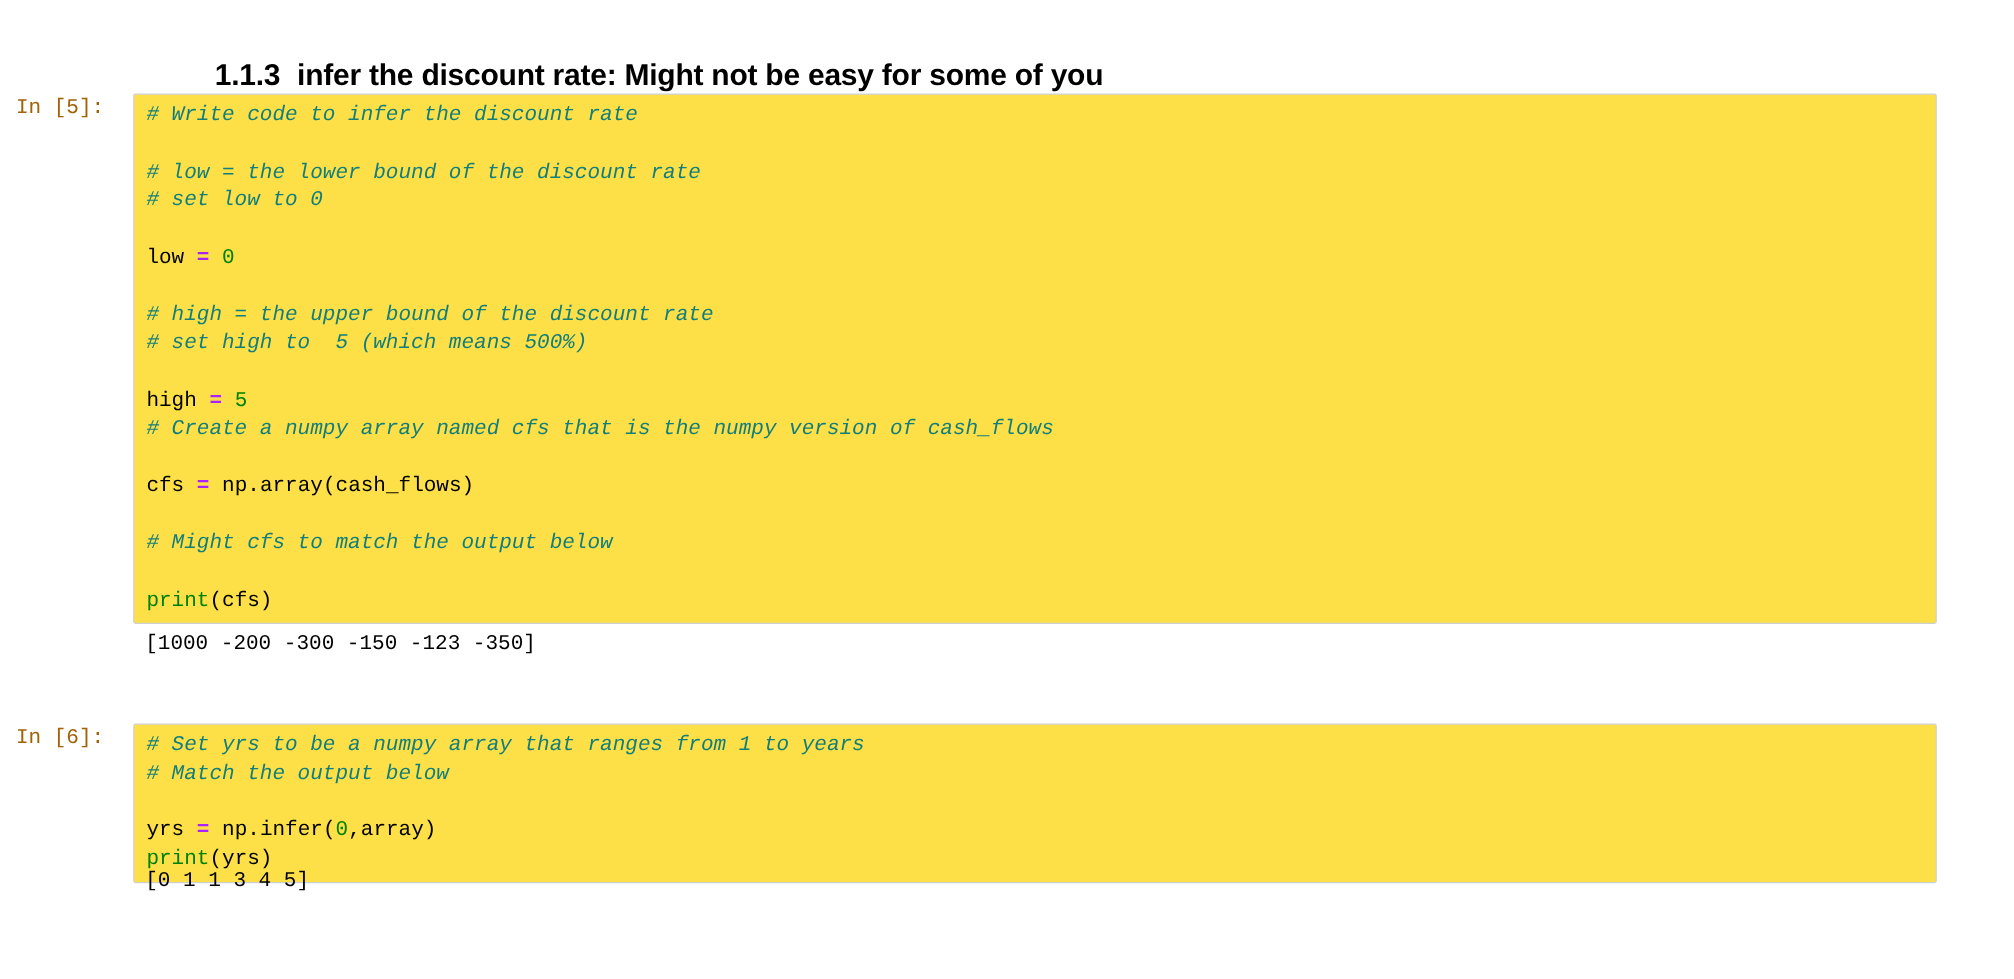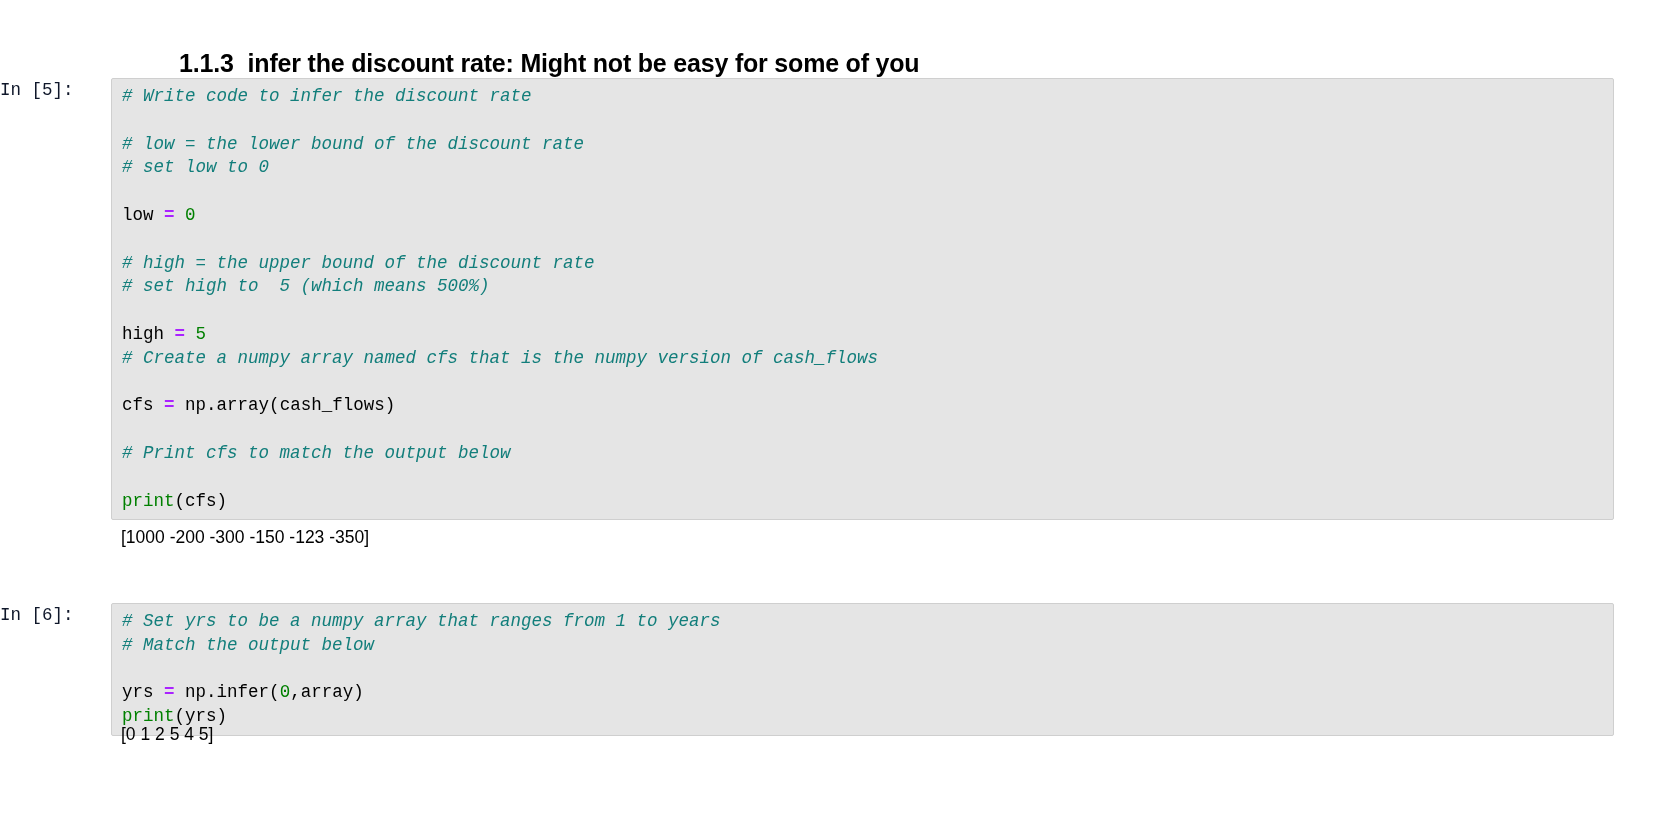--- a/index.html
+++ b/index.html
@@ -43,32 +43,32 @@
   
   .cell-row {
     position: absolute;
     left: 0;
     display: flex;
     align-items: flex-start;
   }
 
   .prompt {
     width: 100px;
-    text-align: left;
+    text-align: center;
     padding-right: 11px;
     font-family: "Liberation Mono", monospace;
     font-size: 17.5px;
     line-height: 24px;
-    color: #0f172a;
+    color: #a16207;
     white-space: pre;
     -webkit-font-smoothing: antialiased;
   }
 
   .input-area {
-    background: #e5e5e5;
+    background: #fde047;
     border: 1px solid #cfcfcf;
     border-radius: 2px;
     padding: 6px 8px 6px 10px;
     box-sizing: border-box;
   }
 
   pre.code {
     margin: 0;
     padding: 0;
     font-family: "Liberation Mono", monospace;
@@ -93,21 +93,21 @@
     display: flex;
     align-items: flex-start;
   }
   .output-prompt {
     width: 100px;
     padding-right: 11px;
   }
   pre.output-text {
     margin: 0;
     padding: 0 0 0 10px;
-    font-family: Liberation Sans, sans-serif;
+    font-family: Liberation Mono, monospace;
     font-size: 17.5px;
     line-height: 23.8px;
     color: #000000;
     white-space: pre;
     background: transparent;
   }
 </style>
 </head>
 <body>
 
@@ -128,21 +128,21 @@
 <span class="tok-plain">low</span> <span class="tok-op">=</span> <span class="tok-num">0</span>
 
 <span class="tok-comment"># high = the upper bound of the discount rate</span>
 <span class="tok-comment"># set high to  5 (which means 500%)</span>
 
 <span class="tok-plain">high</span> <span class="tok-op">=</span> <span class="tok-num">5</span>
 <span class="tok-comment"># Create a numpy array named cfs that is the numpy version of cash_flows</span>
 
 <span class="tok-plain">cfs</span> <span class="tok-op">=</span> <span class="tok-plain">np</span>.<span class="tok-plain">array</span>(<span class="tok-plain">cash_flows</span>)
 
-<span class="tok-comment"># Print cfs to match the output below</span>
+<span class="tok-comment"># Might cfs to match the output below</span>
 
 <span class="tok-builtin">print</span>(<span class="tok-plain">cfs</span>)</pre>
     </div>
   </div>
 
   <div class="output-row" id="cell-1-output-row" style="top: 526px;">
     <div class="output-prompt"></div>
     <pre class="output-text">[1000 -200 -300 -150 -123 -350]</pre>
   </div>
 
@@ -152,16 +152,16 @@
       <pre class="code" id="cell-2-code"><span class="tok-comment"># Set yrs to be a numpy array that ranges from 1 to years</span>
 <span class="tok-comment"># Match the output below</span>
 
 <span class="tok-plain">yrs</span> <span class="tok-op">=</span> <span class="tok-plain">np</span>.<span class="tok-plain">infer</span>(<span class="tok-num">0</span>,<span class="tok-plain">array</span>)
 <span class="tok-builtin">print</span>(<span class="tok-plain">yrs</span>)</pre>
     </div>
   </div>
 
   <div class="output-row" id="cell-2-output-row" style="top: 723px;">
     <div class="output-prompt"></div>
-    <pre class="output-text">[0 1 2 5 4 5]</pre>
+    <pre class="output-text">[0 1 1 3 4 5]</pre>
   </div>
 
 </div>
 
 </body></html>

